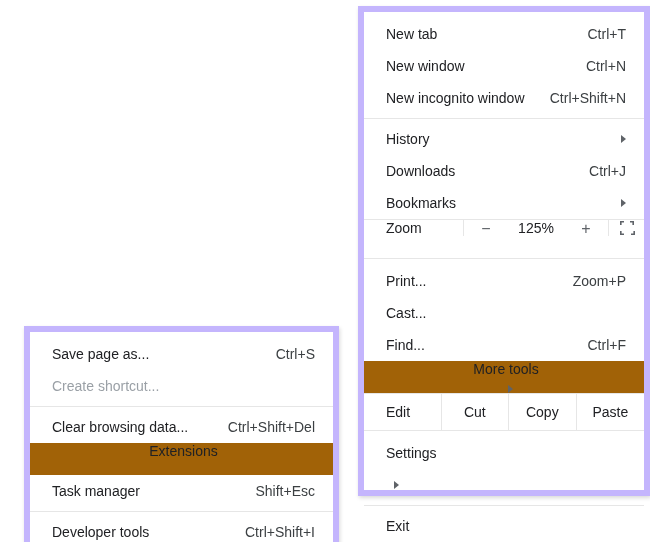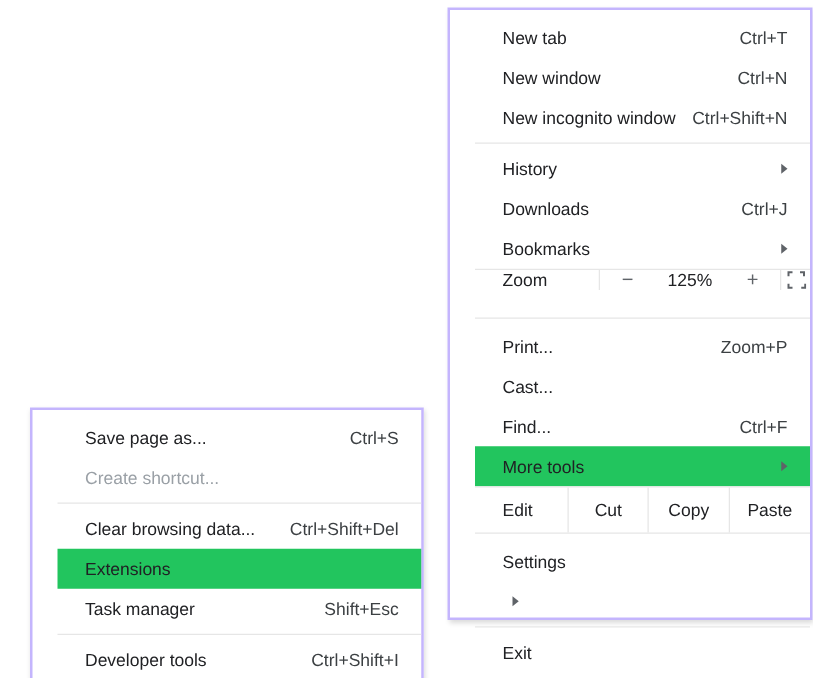--- a/index.html
+++ b/index.html
@@ -8,44 +8,43 @@
     width: 650px; height: 542px;
     font-family: "Segoe UI", Arial, sans-serif;
     font-size: 14px;
     color: #202124;
     background: #fff;
     overflow: hidden;
   }
   .menu {
     position: absolute;
     background: #fff;
-    border: 2px solid #c4b5fd;
+    border: 6px solid #c4b5fd;
     box-shadow: 1px 2px 4px rgba(0,0,0,0.15);
-    padding-left: 20px;
   }
   .main-menu {
     left: 358px;
     top: 6px;
     width: 292px; 
     height: 490px;
   }
   .sub-menu {
     left: 24px;
     top: 326px;
     width: 315px;
   }
   .item {
     display: flex;
     align-items: center;
     height: 32px;
     padding: 0 18px 0 22px;
     cursor: default;
     white-space: nowrap;
   }
-  .item.highlight { background: #22c55e; }
+  .item.highlight { background: #a16207; flex-direction: column; }
   .item.disabled { color: #9aa0a6; }
   .label { flex: 1; }
   .shortcut { color: #3c4043; font-size: 14px; }
   .sep {
     height: 0;
     border-top: 1px solid #e6e6e6;
     margin: 4px 0;
   }
   .arrow {
     width: 0; height: 0;

